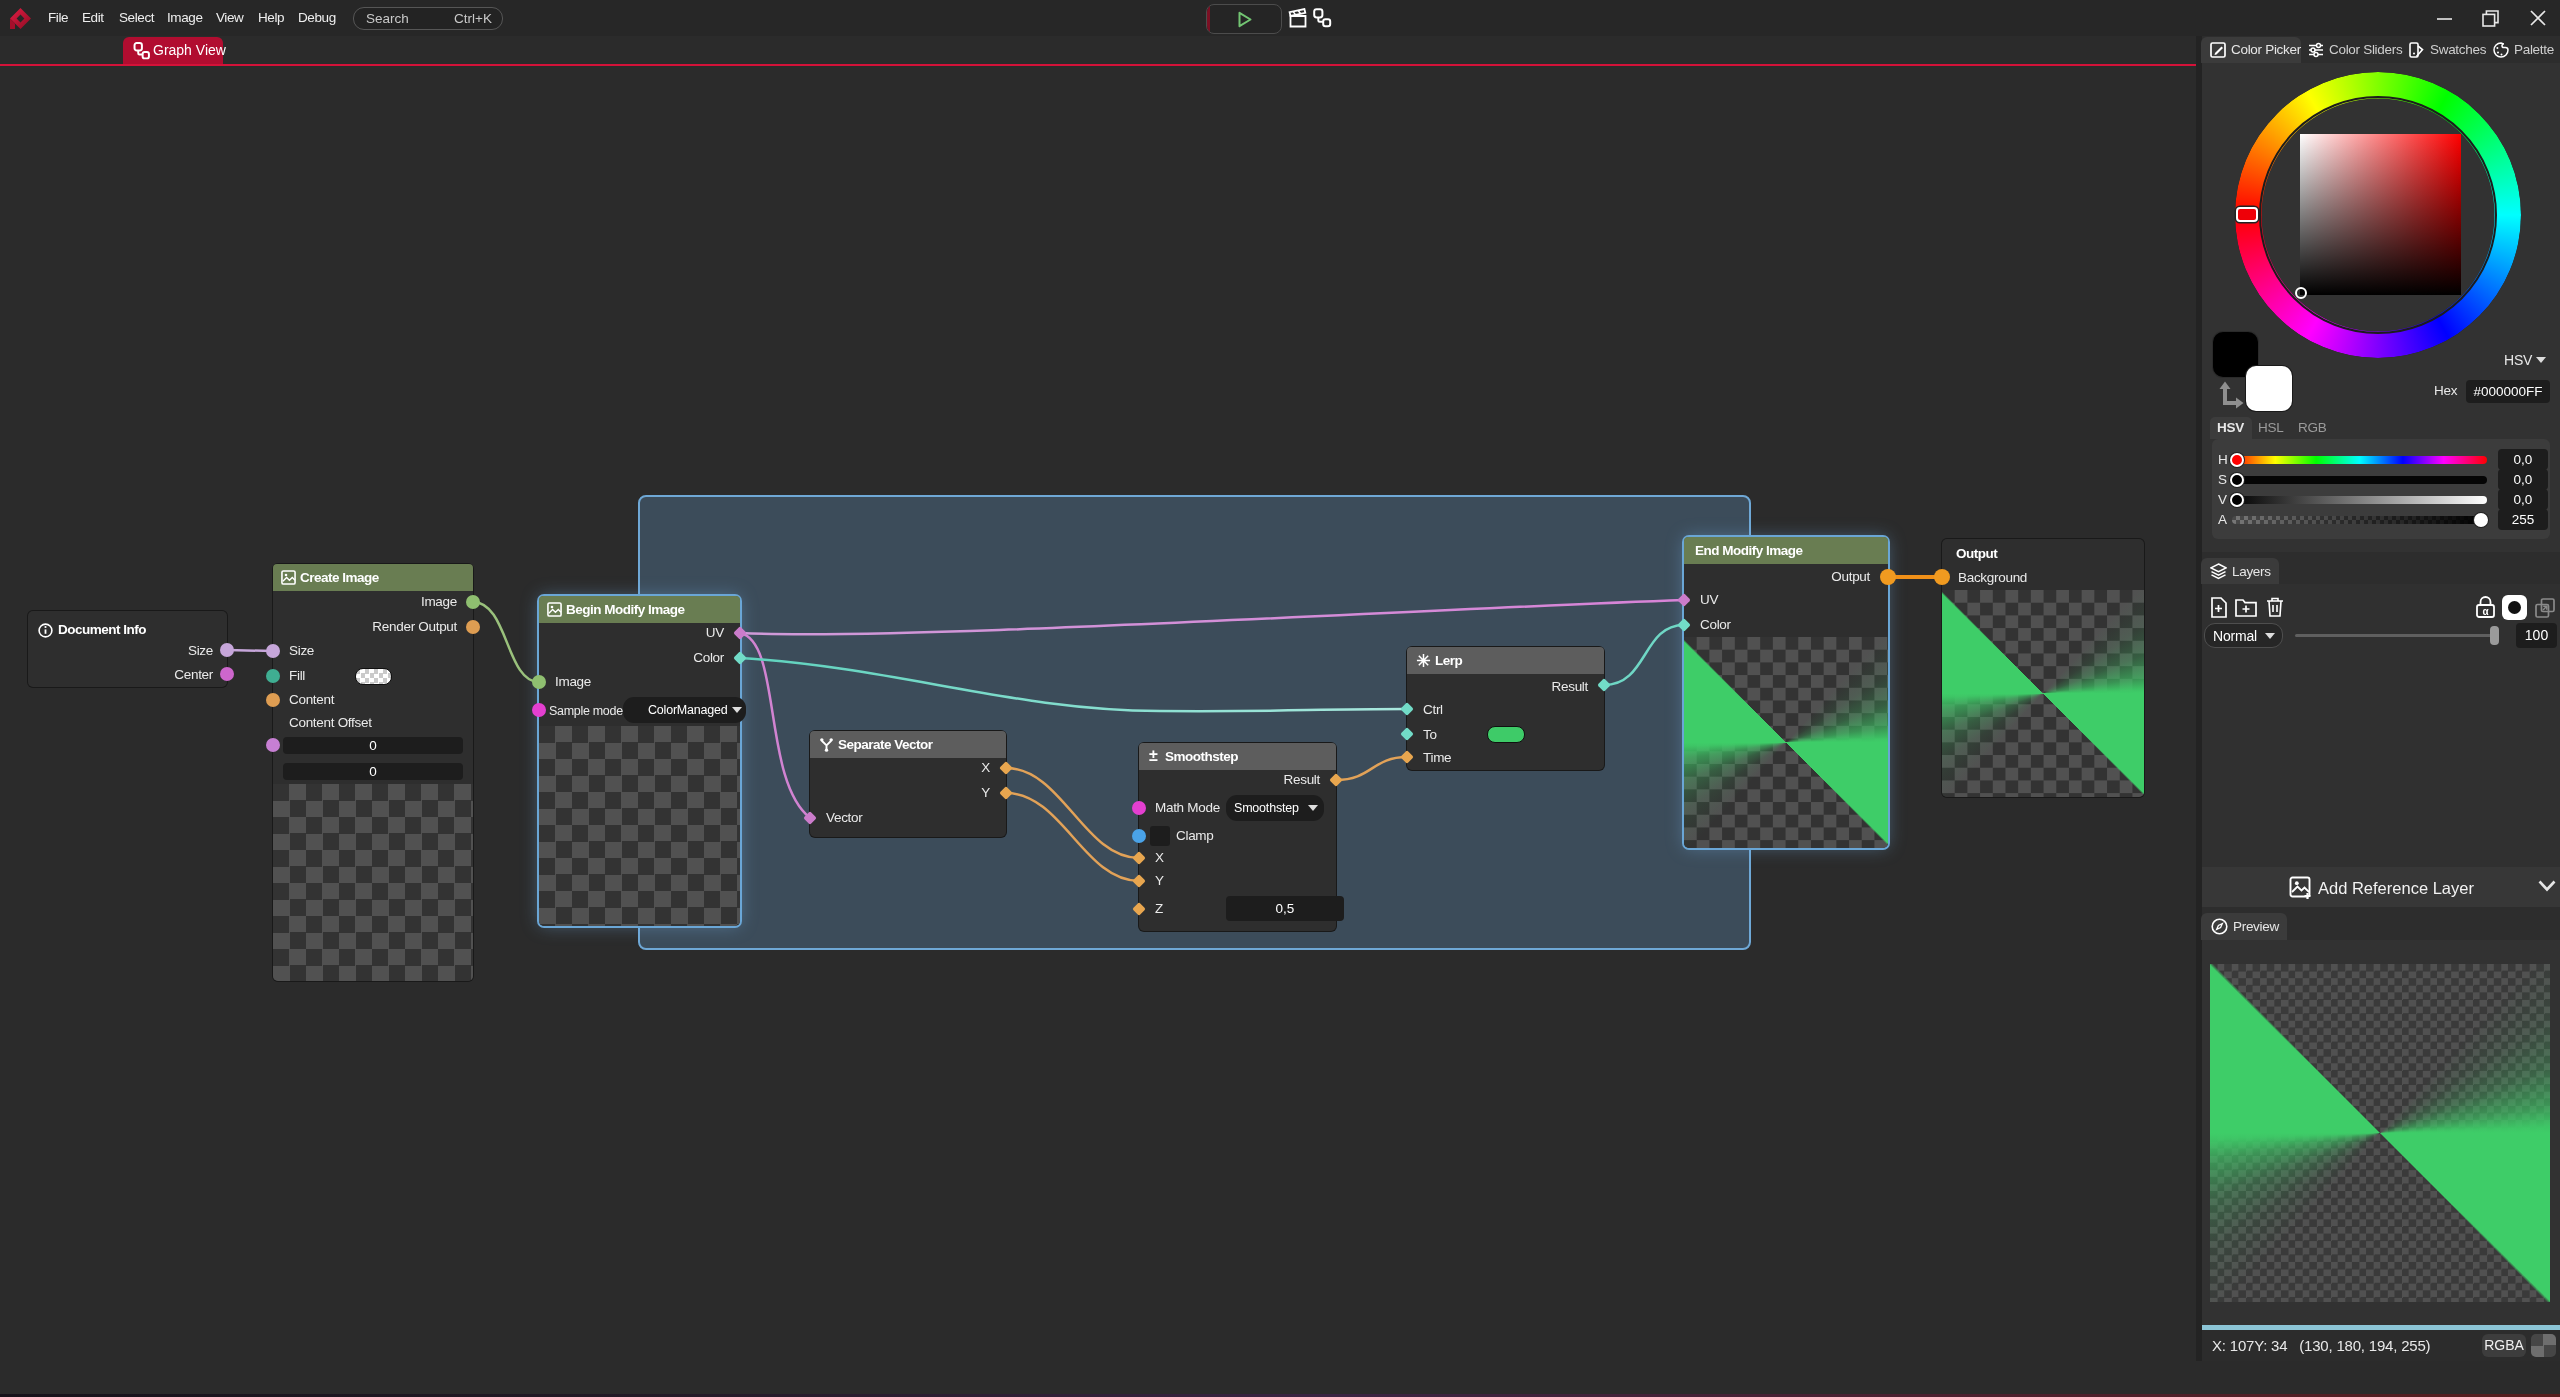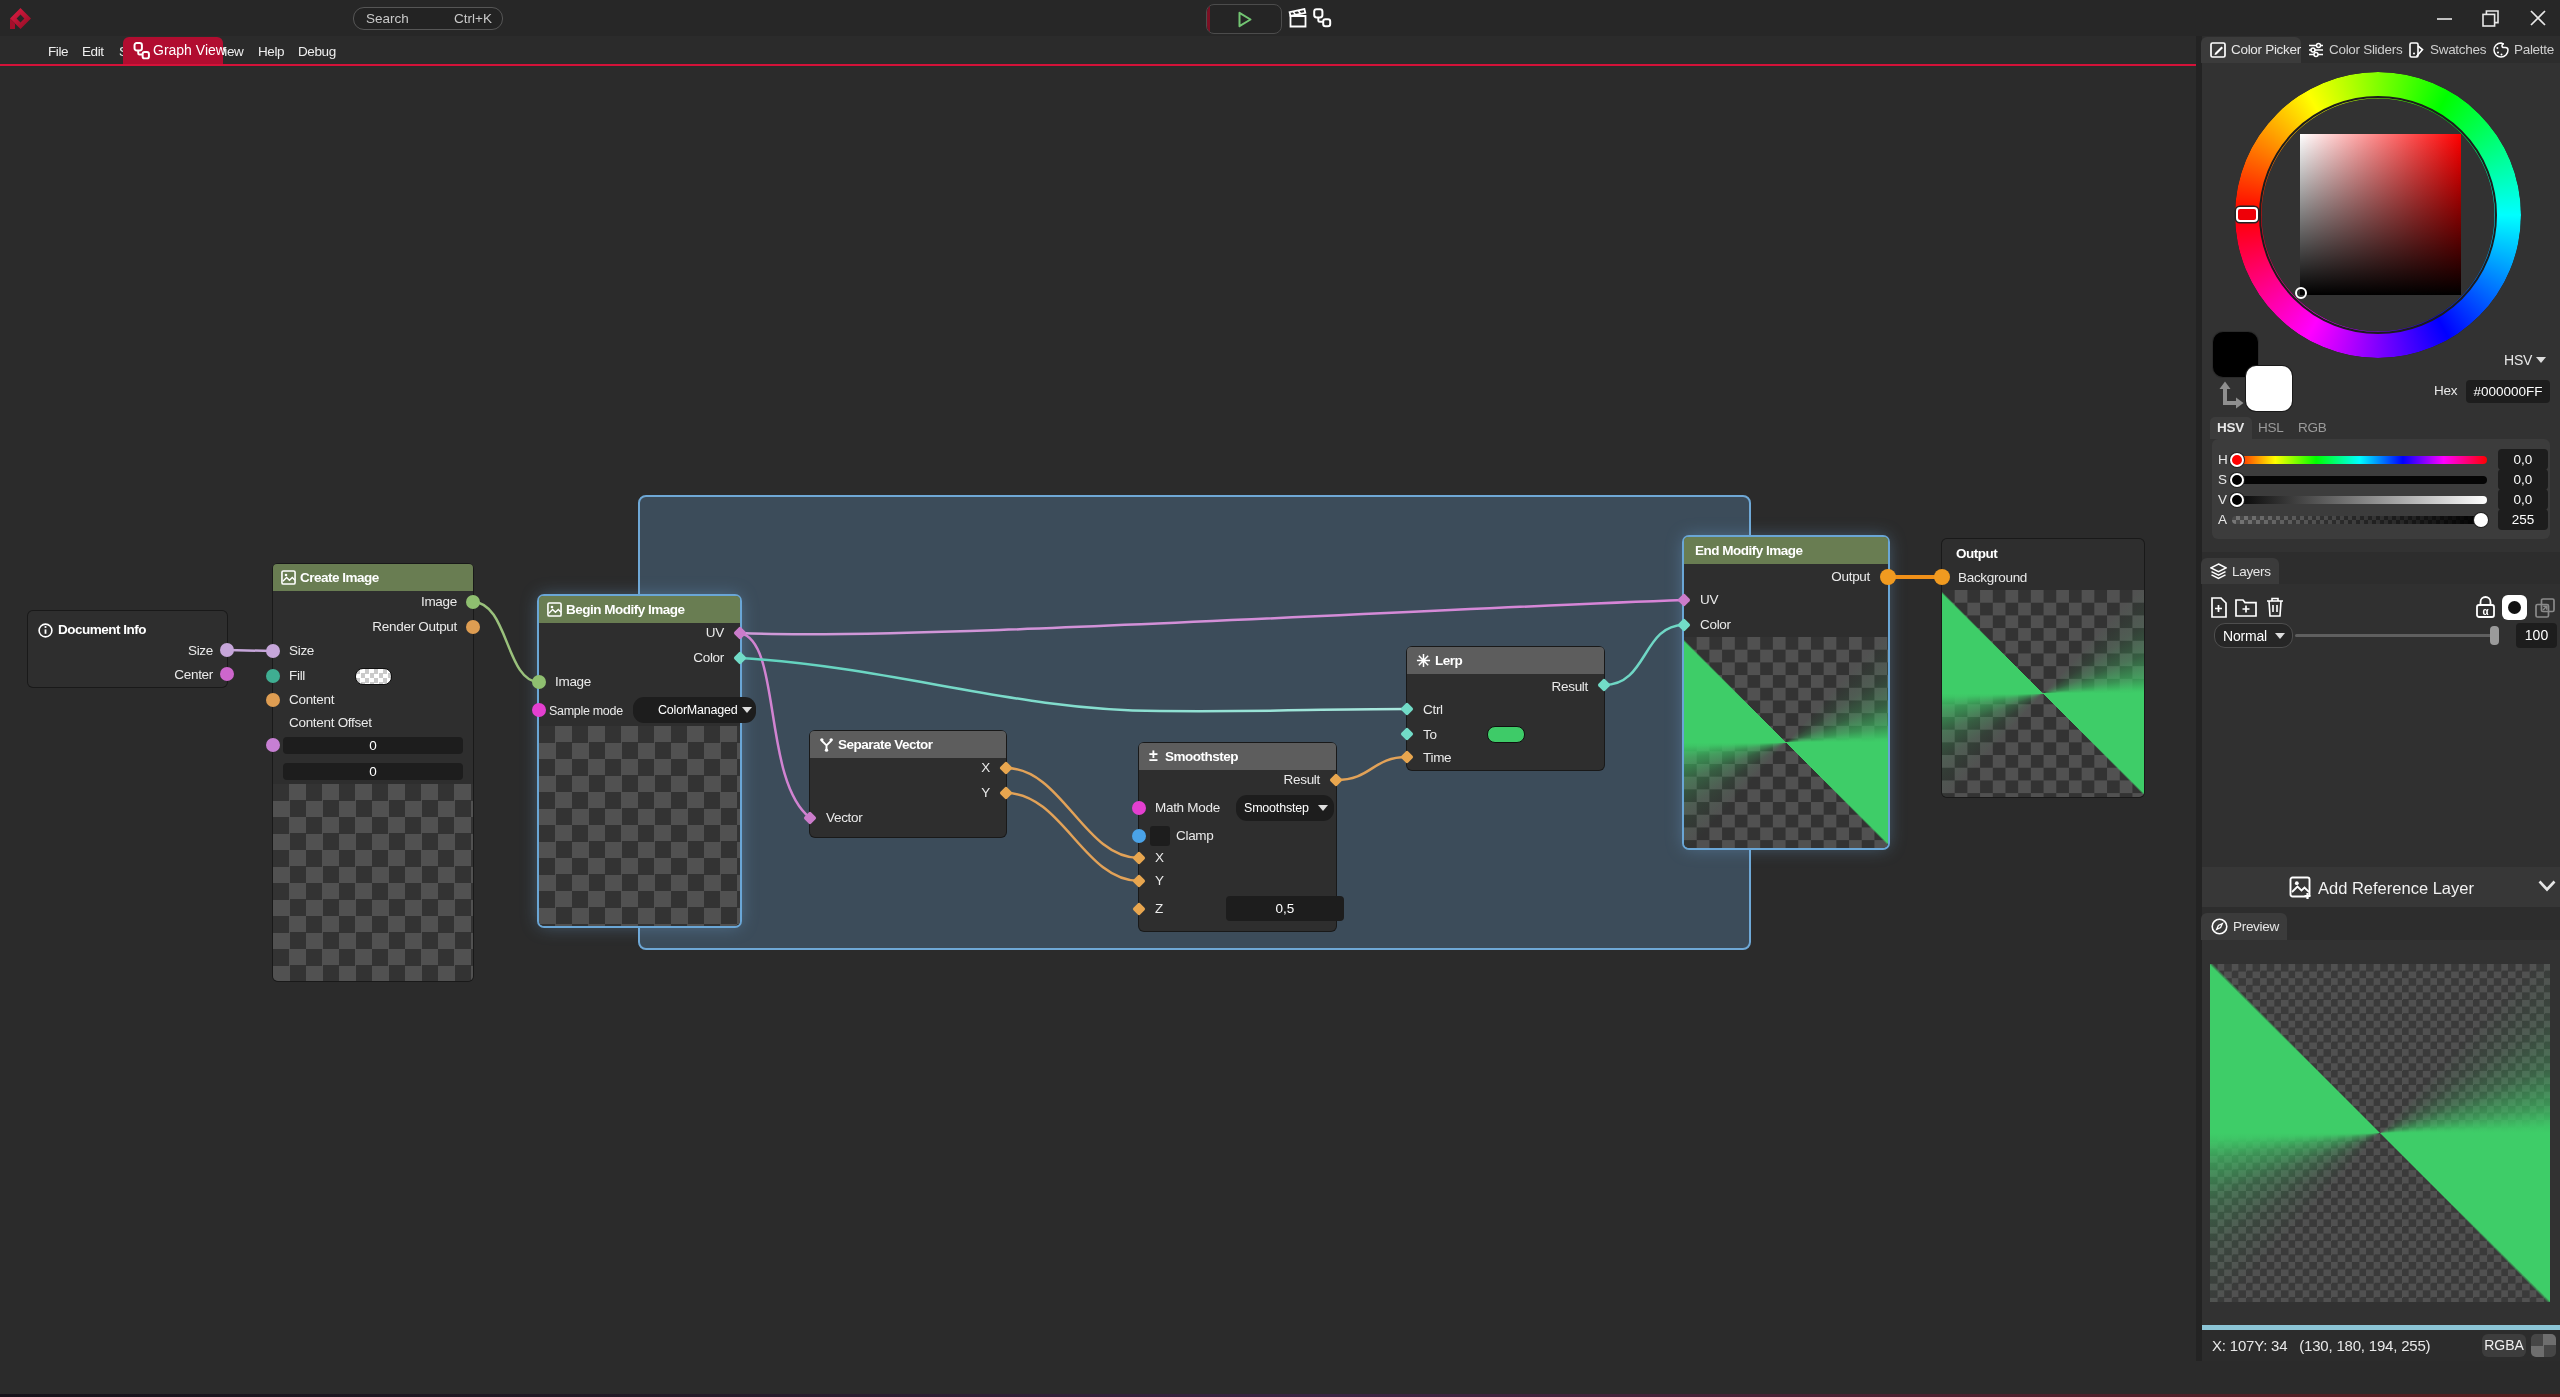--- a/index.html
+++ b/index.html
@@ -1,37 +1,37 @@
 <!DOCTYPE html>
 <html><head>
 <meta charset="utf-8">
 <style>
 html,body{margin:0;padding:0;}
 body{width:2560px;height:1397px;overflow:hidden;background:#2b2b2b;font-family:"Liberation Sans",sans-serif;-webkit-font-smoothing:antialiased;}
 #app{position:absolute;left:0;top:0;width:2560px;height:1397px;}
 .abs{position:absolute;}
 
 #menubar{position:absolute;left:0;top:0;width:2560px;height:36px;background:#272727;}
-.menuitem{position:absolute;top:0;height:36px;line-height:36px;color:#eee;font-size:13.5px;letter-spacing:-0.4px;margin-top:34px;}
+.menuitem{position:absolute;top:0;height:36px;line-height:36px;color:#eee;font-size:13.5px;letter-spacing:-0.4px;}
 #tabbar{position:absolute;left:0;top:36px;width:2560px;height:28px;background:#242424;}
 #redline{position:absolute;left:0;top:64px;width:2196px;height:2px;background:#d41239;}
 #graphtab{position:absolute;left:123px;top:37px;width:100px;height:27px;background:#b10d30;border-radius:6px 6px 0 0;}
 
 #viewport{position:absolute;left:0;top:66px;width:2196px;height:1295px;background:#2b2b2b;}
 #graph{position:absolute;left:0;top:0;width:2196px;height:1361px;overflow:hidden;}
 #frame{position:absolute;left:638px;top:495px;width:1113px;height:455px;background:#3c4c5a;border:2px solid #6fa8d6;border-radius:8px;box-sizing:border-box;}
 .node{position:absolute;background:#2e2e2e;border-radius:5px;box-shadow:0 0 0 1px #191919;}
 .node.sel{box-shadow:0 0 0 2px #6aa6d6,0 0 18px rgba(120,185,240,.38);}
 .nhead{position:absolute;left:0;right:0;top:0;height:27px;border-radius:4px 4px 0 0;color:#fff;font-weight:bold;font-size:14px;line-height:27px;}
 .olive{background:#697d52;}
 .grayh{background:#5d5d5d;}
 .lab{position:absolute;font-size:13.5px;color:#eaeaea;line-height:18px;white-space:nowrap;letter-spacing:-0.3px;}
 .lab.b{font-weight:bold;color:#fff;font-size:13.5px;letter-spacing:-0.5px;}
 .fieldbox{position:absolute;background:#1d1d1d;border-radius:4px;color:#fff;font-size:13.5px;text-align:center;}
-.dd{position:absolute;background:#1d1d1d;border-radius:11px;color:#fff;font-size:12.5px;letter-spacing:-0.2px;margin-left:10px;}
+.dd{position:absolute;background:#1d1d1d;border-radius:11px;color:#fff;font-size:12.5px;letter-spacing:-0.2px;}
 .caret{position:absolute;width:0;height:0;border-left:5px solid transparent;border-right:5px solid transparent;border-top:6px solid #ddd;}
 .chk{position:absolute;background-image:conic-gradient(#515151 25%,#333 0 50%,#515151 0 75%,#333 0);}
 .conic{position:absolute;background:conic-gradient(from 0deg at 50% 50%,
  rgba(62,205,104,0) 0deg, rgba(62,205,104,0) 42deg, rgba(62,205,104,.09) 56deg,
  rgba(62,205,104,.28) 69deg, rgba(62,205,104,.62) 81deg, rgba(62,205,104,.95) 88deg, rgba(62,205,104,1) 90deg,
  rgba(62,205,104,1) 134.6deg, rgba(62,205,104,0) 135.4deg, rgba(62,205,104,0) 222deg,
  rgba(62,205,104,.09) 236deg, rgba(62,205,104,.28) 249deg, rgba(62,205,104,.62) 261deg,
  rgba(62,205,104,.95) 268deg, rgba(62,205,104,1) 270deg, rgba(62,205,104,1) 314.6deg,
  rgba(62,205,104,0) 315.4deg, rgba(62,205,104,0) 360deg);}
 

